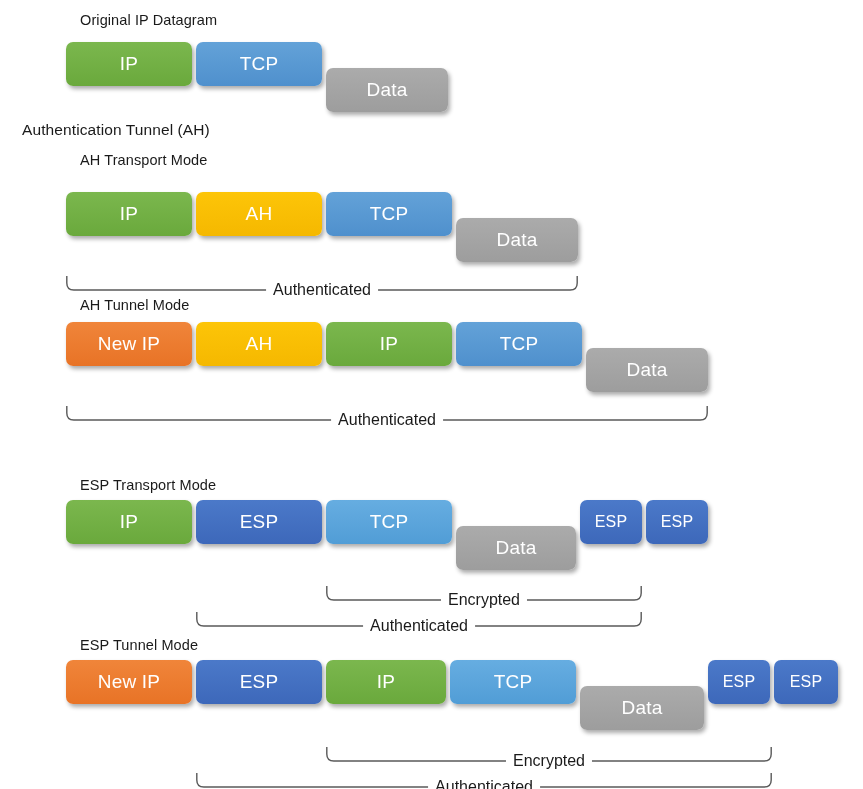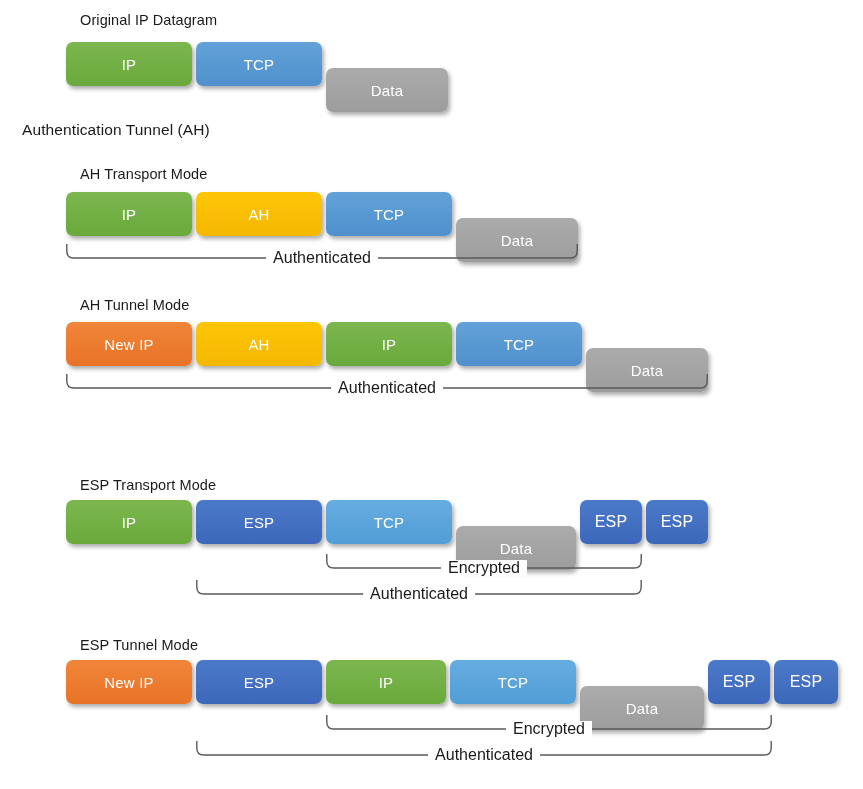--- a/index.html
+++ b/index.html
@@ -37,39 +37,40 @@
   }
   
   .block {
     position: absolute;
     height: 44px;
     border-radius: 7px;
     display: flex;
     align-items: center;
     justify-content: center;
     color: #ffffff;
-    font-size: 15px;
+    font-size: 19px;
     letter-spacing: 0.2px;
     box-shadow: 2px 3px 4px rgba(0,0,0,0.33);
     box-sizing: border-box;
   }
   .block.small-label {
     font-size: 16px;
   }
   .c-green  { background: linear-gradient(180deg, #7bb74e 0%, #6aa93c 100%); }
   .c-blue   { background: linear-gradient(180deg, #63a2d8 0%, #4f90cd 100%); }
   .c-lblue  { background: linear-gradient(180deg, #66ade1 0%, #519dd6 100%); }
   .c-gray   { background: linear-gradient(180deg, #ababab 0%, #9d9d9d 100%); margin-top: 26px; }
   .c-yellow { background: linear-gradient(180deg, #fdc508 0%, #f5b800 100%); }
   .c-orange { background: linear-gradient(180deg, #f0853a 0%, #e87326 100%); }
   .c-dblue  { background: linear-gradient(180deg, #4b79c9 0%, #3d68ba 100%); text-align: center; }
 
   
   .bracket {
     position: absolute;
+    margin-top: 32px;
   }
   .bracket svg {
     display: block;
     overflow: visible;
   }
   .bracket-label {
     position: absolute;
     font-size: 16px;
     color: #1a1a1a;
     background: #ffffff;
@@ -86,21 +87,21 @@
 
   <div class="mode-title" style="left:80px; top:12px;">Original IP Datagram</div>
   <div id="row-original">
       <div class="block c-green" style="left: 66px; top: 42px; width: 126px;">IP</div>
       <div class="block c-blue" style="left: 196px; top: 42px; width: 126px;">TCP</div>
       <div class="block c-gray" style="left: 326px; top: 42px; width: 122px;">Data</div>
     </div>
 
   <div class="section-title" style="left:22px; top:121px;">Authentication Tunnel (AH)</div>
 
-  <div class="mode-title" style="left:80px; top:166px;">AH Transport Mode</div>
+  <div class="mode-title" style="left:80px; top:152px;">AH Transport Mode</div>
   <div id="row-ah-transport">
       <div class="block c-green" style="left: 66px; top: 192px; width: 126px;">IP</div>
       <div class="block c-yellow" style="left: 196px; top: 192px; width: 126px;">AH</div>
       <div class="block c-blue" style="left: 326px; top: 192px; width: 126px;">TCP</div>
       <div class="block c-gray" style="left: 456px; top: 192px; width: 122px;">Data</div>
       <div class="bracket" style="left: 66px; top: 240px; width: 512px; height: 22px;">
         <svg width="512" height="22" viewBox="0 0 512 22">
           <path d="M 0.8 4 L 0.8 11 Q 0.8 18 7.8 18 L 504.2 18 Q 511.2 18 511.2 11 L 511.2 4" fill="none" stroke="#595959" stroke-width="1.4"></path>
         </svg>
         <div class="bracket-label" style="left: 256px; top: 18px;">Authenticated</div>

